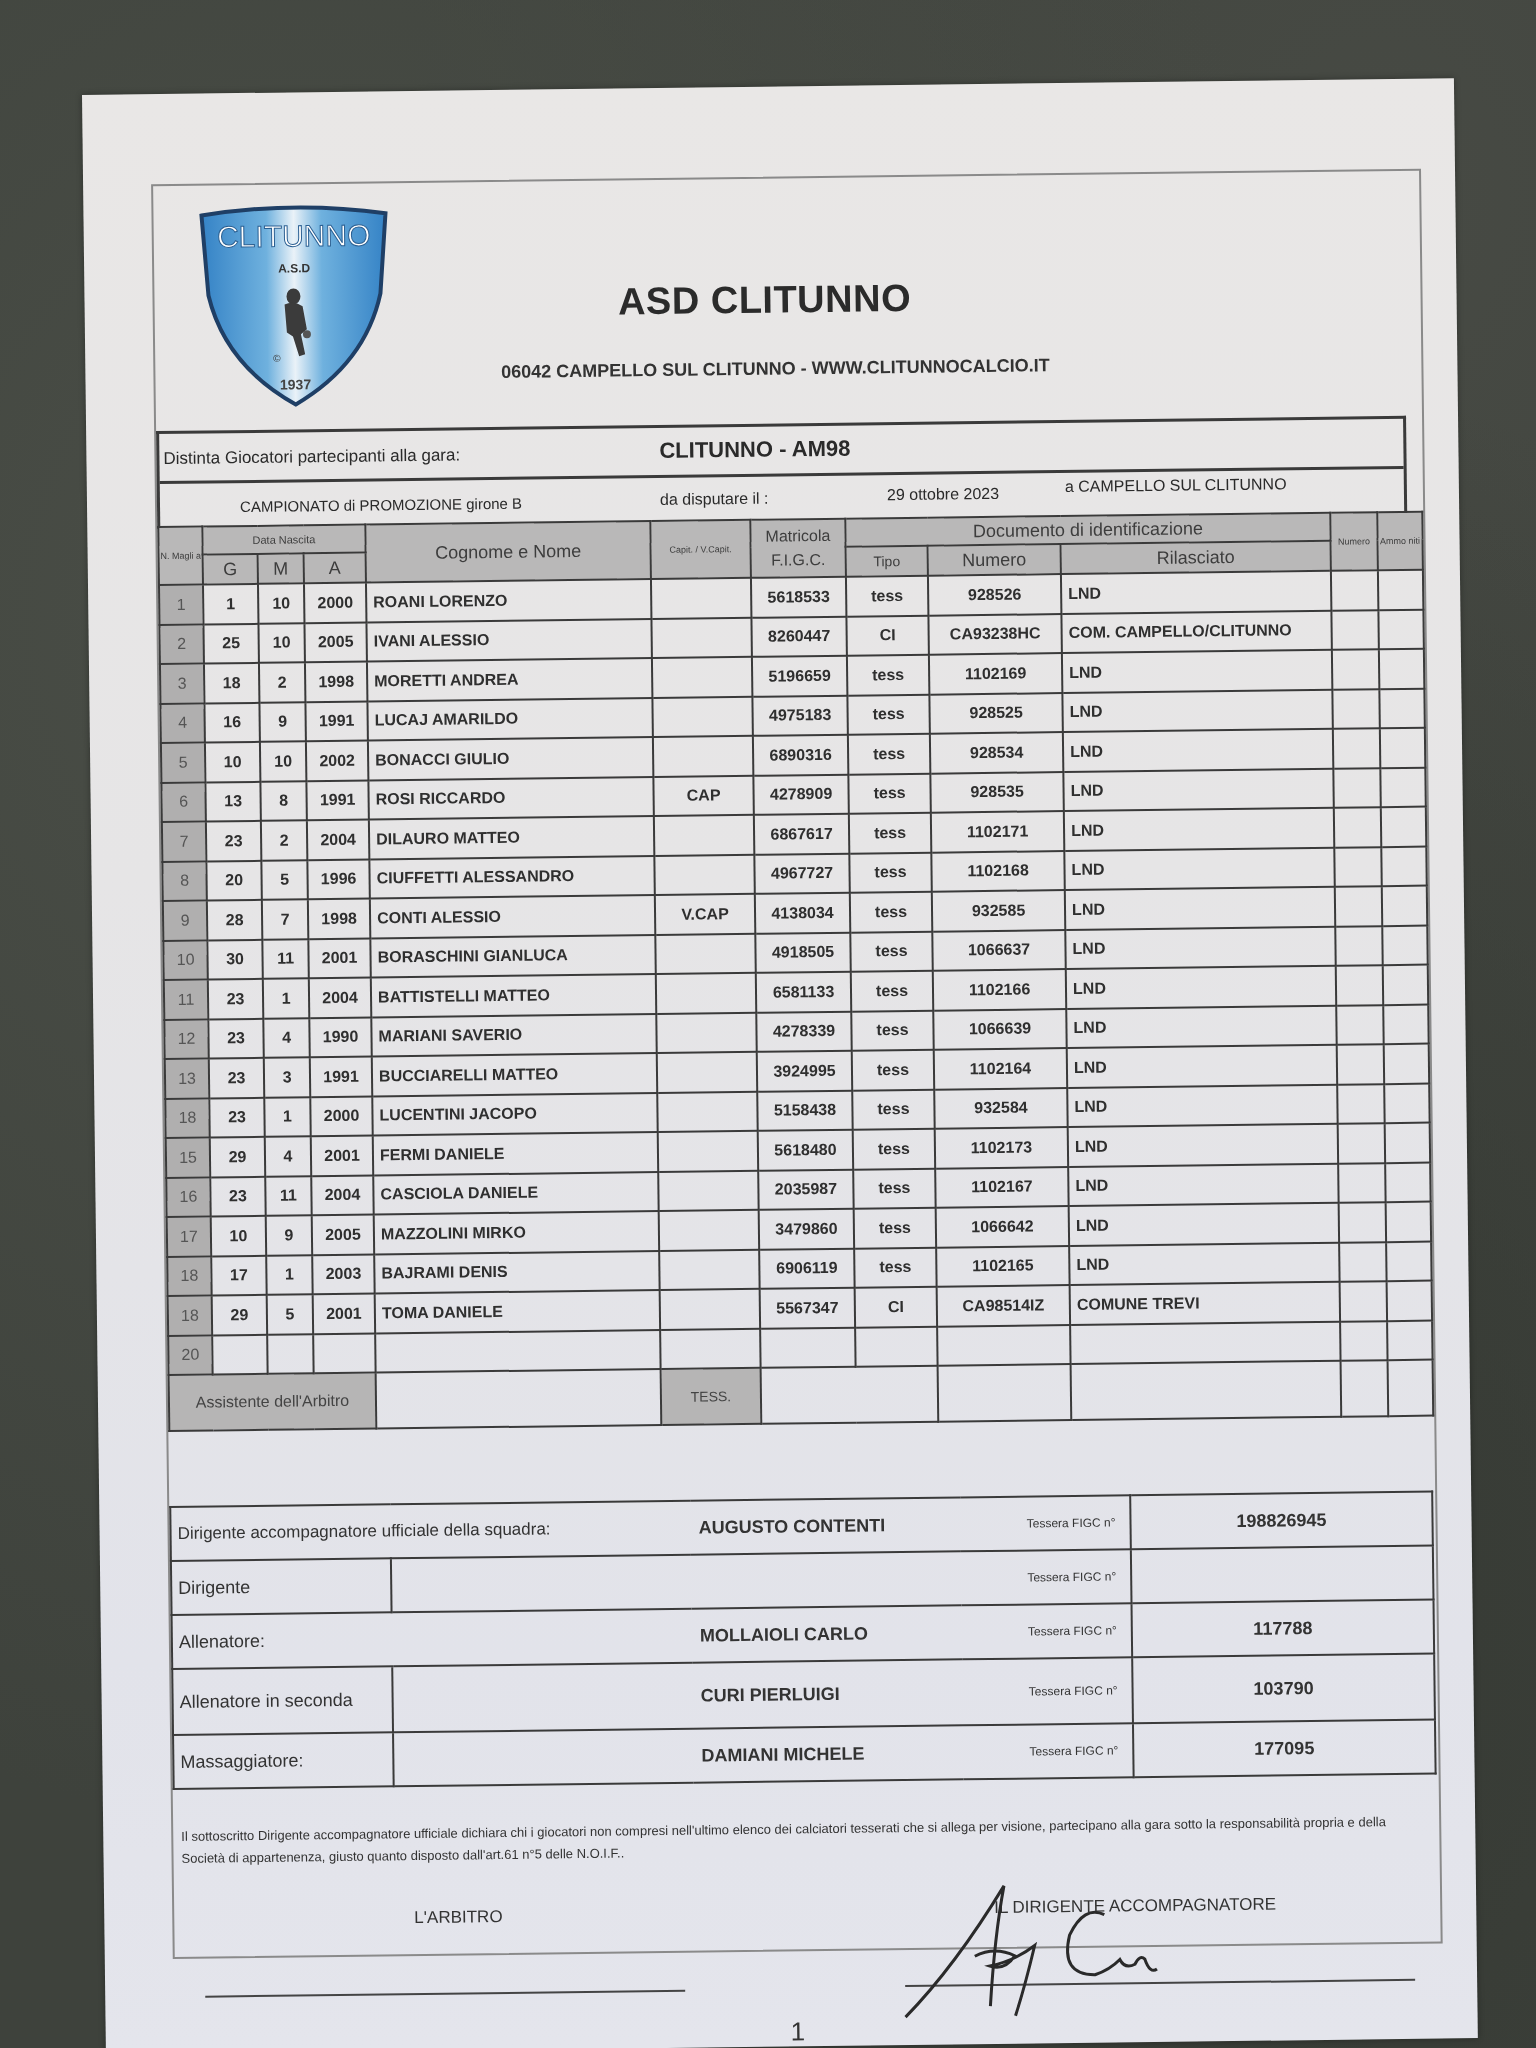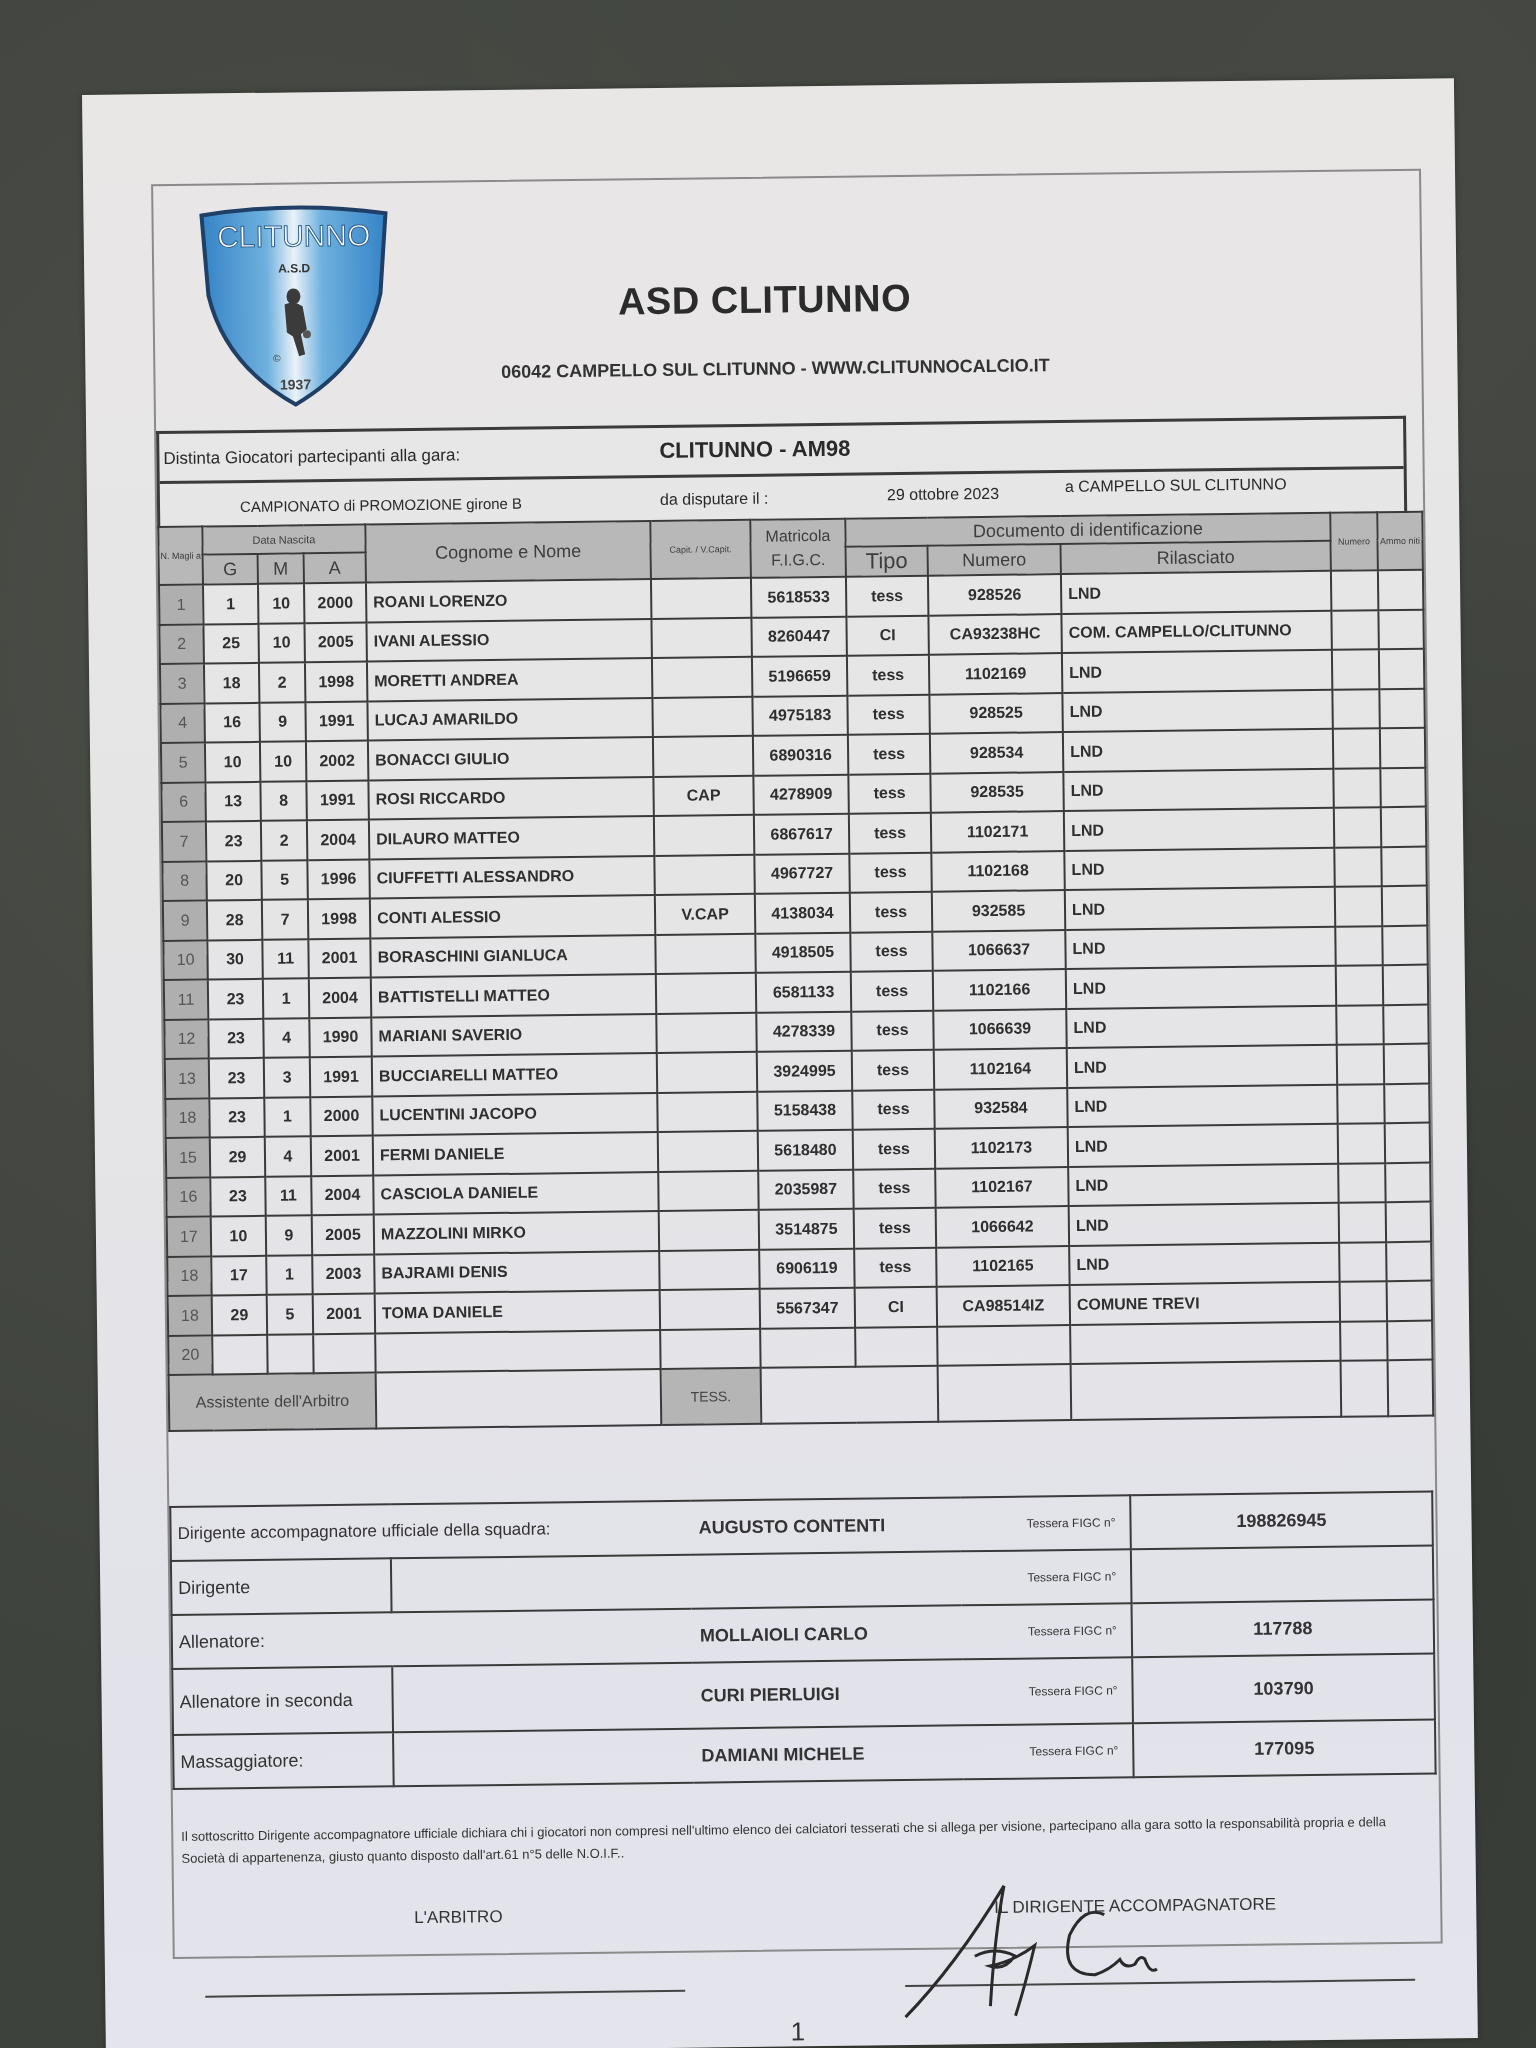--- a/index.html
+++ b/index.html
@@ -168,21 +168,21 @@
         <th rowspan="2" class="tiny">Capit. / V.Capit.</th>
         <th rowspan="2" style="font-size:16px; white-space:normal; line-height:24px;">Matricola F.I.G.C.</th>
         <th colspan="3" style="font-size:18px;">Documento di identificazione</th>
         <th rowspan="2" class="tiny">Numero</th>
         <th rowspan="2" class="tiny" style="white-space:normal;">Ammo niti</th>
       </tr>
       <tr class="hdr-bot">
         <th style="font-size:18px;">G</th>
         <th style="font-size:18px;">M</th>
         <th style="font-size:18px;">A</th>
-        <th style="font-size:22px;">Tipo</th>
+        <th style="font-size:14px;">Tipo</th>
         <th style="font-size:18px;">Numero</th>
         <th style="font-size:18px;">Rilasciato</th>
       </tr>
       </tbody>
         <tbody id="player-rows">
           <tr>
             <td class="num">1</td>
             <td>1</td>
             <td>10</td>
             <td>2000</td>
@@ -405,21 +405,21 @@
             <td></td>
             <td></td>
           </tr>
           <tr>
             <td class="num">17</td>
             <td>10</td>
             <td>9</td>
             <td>2005</td>
             <td class="name">MAZZOLINI MIRKO</td>
             <td></td>
-            <td>3514875</td>
+            <td>3479860</td>
             <td>tess</td>
             <td>1066642</td>
             <td class="ril">LND</td>
             <td></td>
             <td></td>
           </tr>
           <tr>
             <td class="num">18</td>
             <td>17</td>
             <td>1</td>

